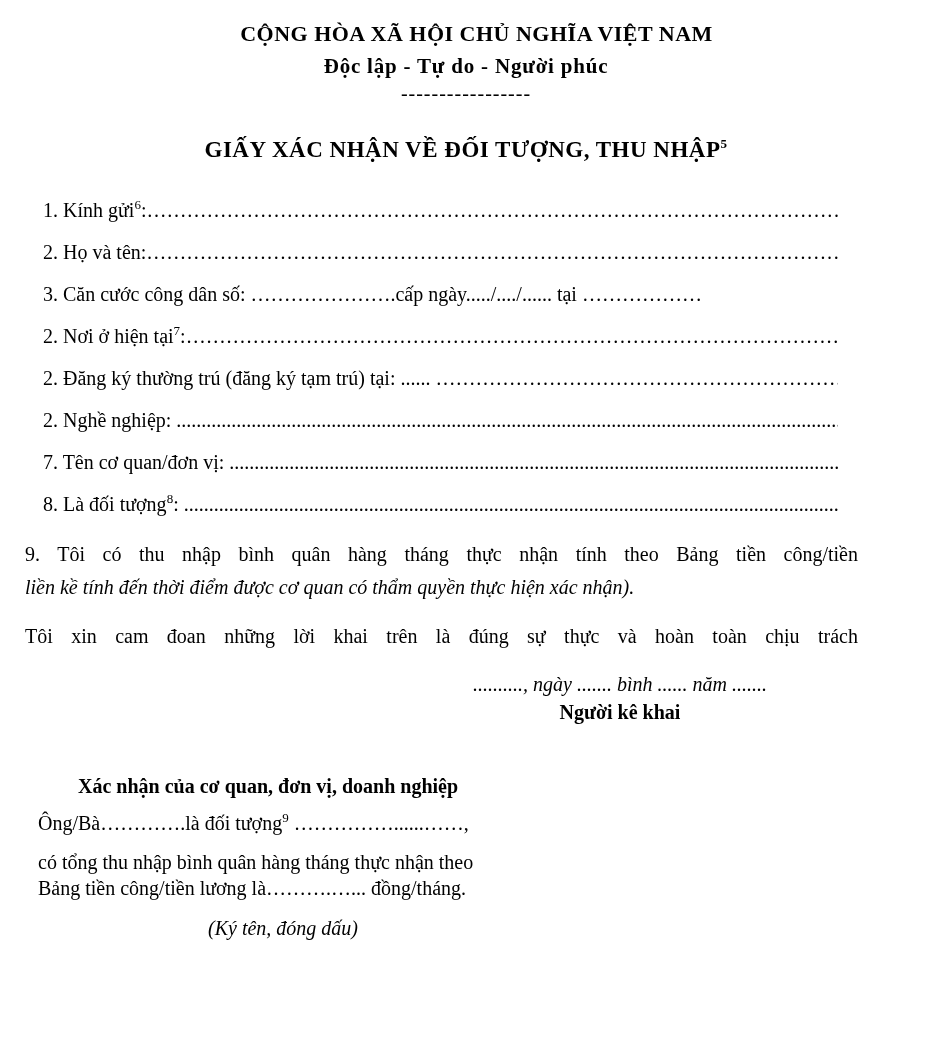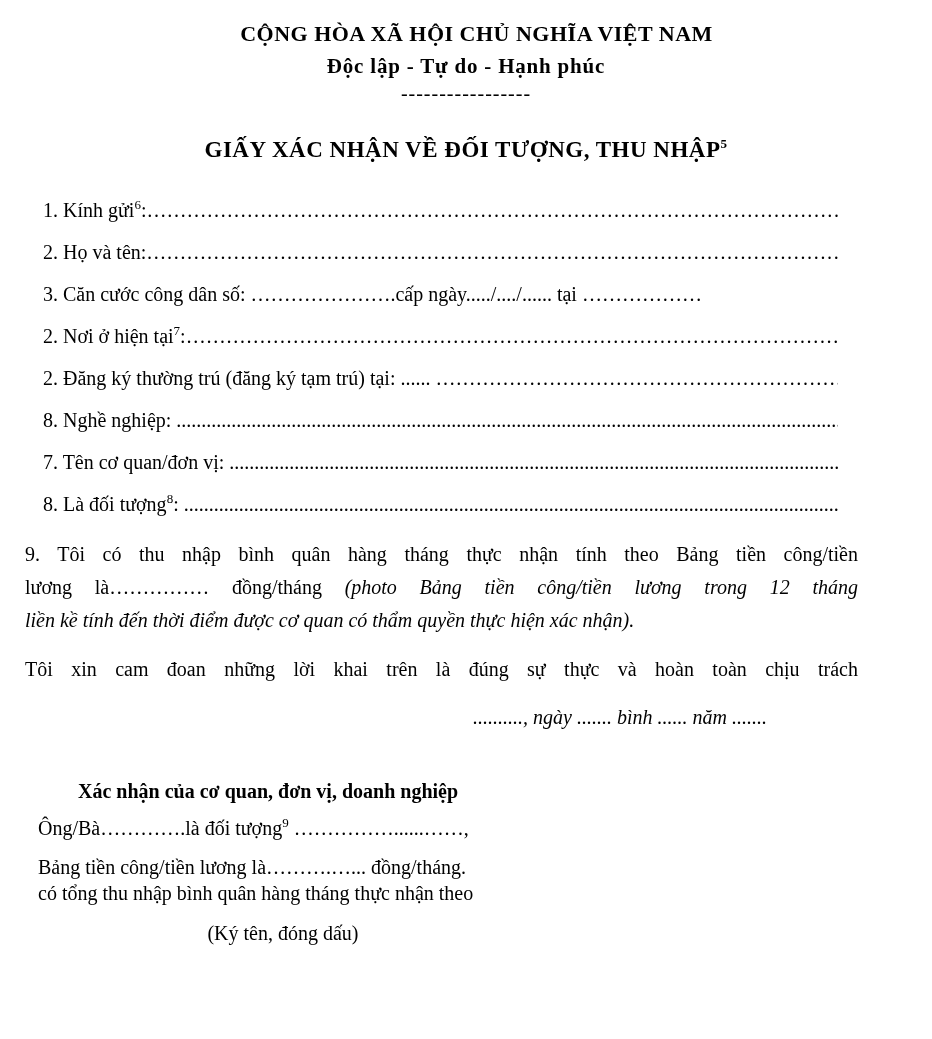--- a/index.html
+++ b/index.html
@@ -77,62 +77,63 @@
     line-height: 28px;
     white-space: nowrap;
   }
   .conf-line1 { margin-top: 9px; line-height: 28px; white-space: nowrap; }
   .conf-para { margin-top: 12px; line-height: 26px; }
   .conf-note {
     margin-top: 13px;
     width: 490px;
     text-align: center;
     line-height: 28px;
+    font-style: italic;
   }
 </style>
 </head>
 <body>
 
 <div class="page">
 
   <div class="header">
     <div class="national-title">CỘNG HÒA XÃ HỘI CHỦ NGHĨA VIỆT NAM</div>
-    <div class="motto">Độc lập - Tự do - Hạnh phúc</div>
+    <div class="motto">Độc lập - Tự do - Người phúc</div>
     <div class="divider">-----------------</div>
     <div class="doc-title"><span>GIẤY XÁC NHẬN VỀ ĐỐI TƯỢNG, THU NHẬP</span><sup>5</sup></div>
   </div>
 
   <div class="items">
     <div class="item"><span>1. Kính gửi</span><sup>6</sup><span>:……………………………………………………………………………………………………</span></div>
     <div class="item"><span>2. Họ và tên</span><sup></sup><span>:……………………………………………………………………………………………………</span></div>
     <div class="item"><span>3. Căn cước công dân số: </span><sup></sup><span>………………….cấp ngày...../..../...... tại ………………</span></div>
     <div class="item"><span>2. Nơi ở hiện tại</span><sup>7</sup><span>:……………………………………………………………………………………………………</span></div>
     <div class="item"><span>2. Đăng ký thường trú (đăng ký tạm trú) tại: </span><sup></sup><span> ...... …………………………………………………………..</span></div>
-    <div class="item"><span>8. Nghề nghiệp: </span><sup></sup><span>........................................................................................................................................................................................</span></div>
+    <div class="item"><span>2. Nghề nghiệp: </span><sup></sup><span>........................................................................................................................................................................................</span></div>
     <div class="item"><span>7. Tên cơ quan/đơn vị: </span><sup></sup><span>........................................................................................................................................................................................</span></div>
     <div class="item"><span>8. Là đối tượng</span><sup>8</sup><span>: ........................................................................................................................................................................................</span></div>
   </div>
 
   <div class="para para9">
     <div class="jline">9. Tôi có thu nhập bình quân hàng tháng thực nhận tính theo Bảng tiền công/tiền</div>
-    <div class="jline"><span>lương là…………… đồng/tháng </span><span class="it">(photo Bảng tiền công/tiền lương trong 12 tháng</span></div>
     <div class="it">liền kề tính đến thời điểm được cơ quan có thẩm quyền thực hiện xác nhận).</div>
   </div>
 
   <div class="para commitment">
     <div class="jline">Tôi xin cam đoan những lời khai trên là đúng sự thực và hoàn toàn chịu trách</div>
   </div>
 
   <div class="declarant">
     <div class="it">.........., ngày ....... bình ...... năm .......</div>
+    <div class="role">Người kê khai</div>
   </div>
 
   <div class="confirmation">
     <div class="conf-heading">Xác nhận của cơ quan, đơn vị, doanh nghiệp</div>
     <div class="conf-line1"><span>Ông/Bà………….là đối tượng</span><sup>9</sup><span> ……………......……,</span></div>
     <div class="conf-para">
+      <div>có tổng thu nhập bình quân hàng tháng thực nhận theo</div>
       <div>Bảng tiền công/tiền lương là……….…... đồng/tháng.</div>
-      <div>có tổng thu nhập bình quân hàng tháng thực nhận theo</div>
     </div>
     <div class="conf-note">(Ký tên, đóng dấu)</div>
   </div>
 
 </div>
 
 </body></html>

